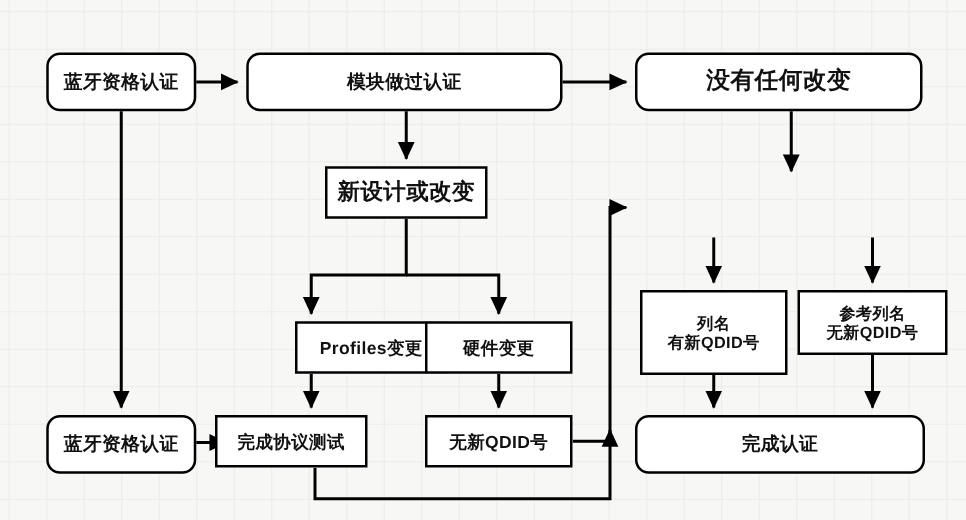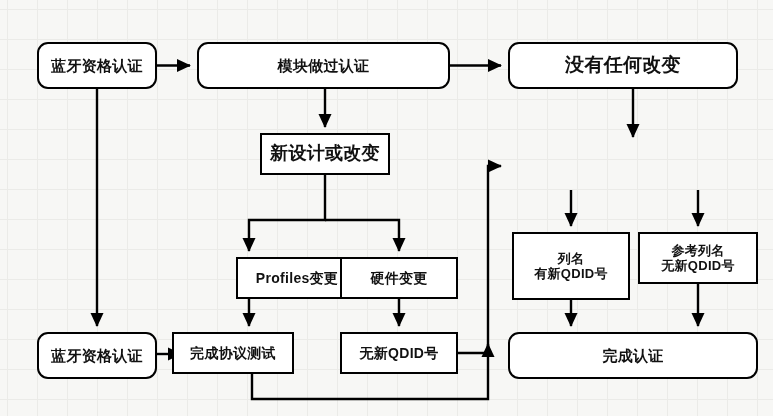--- a/index.html
+++ b/index.html
@@ -135,17 +135,17 @@
   </div>
 
   <div class="node square" style="left:172px; top:332px; width:122px; height:42px; font-size:14px;">
     <span class="label">完成协议测试</span>
   </div>
 
   <div class="node square" style="left:340px; top:332px; width:118px; height:42px; font-size:14px;">
     <span class="label">无新QDID号</span>
   </div>
 
-  <div class="node rounded" style="left:508px; top:332px; width:250px; height:47px; font-size:15px;">
+  <div class="node rounded" style="left:508px; top:332px; width:232px; height:47px; font-size:15px;">
     <span class="label">完成认证</span>
   </div>
 
 </div>
 
 </body></html>

